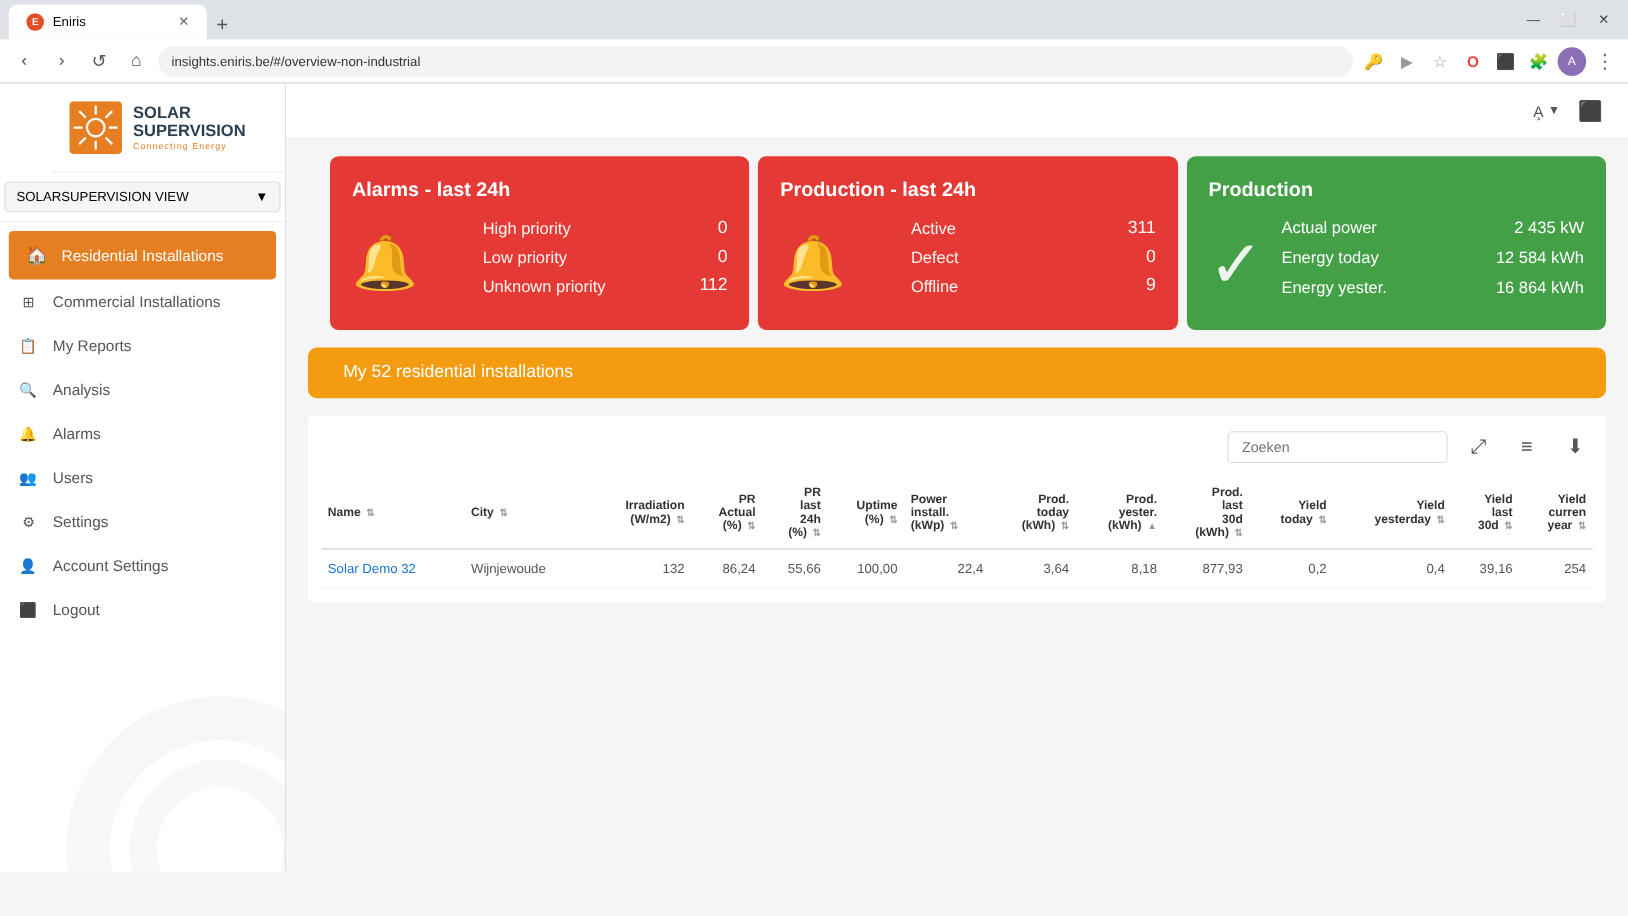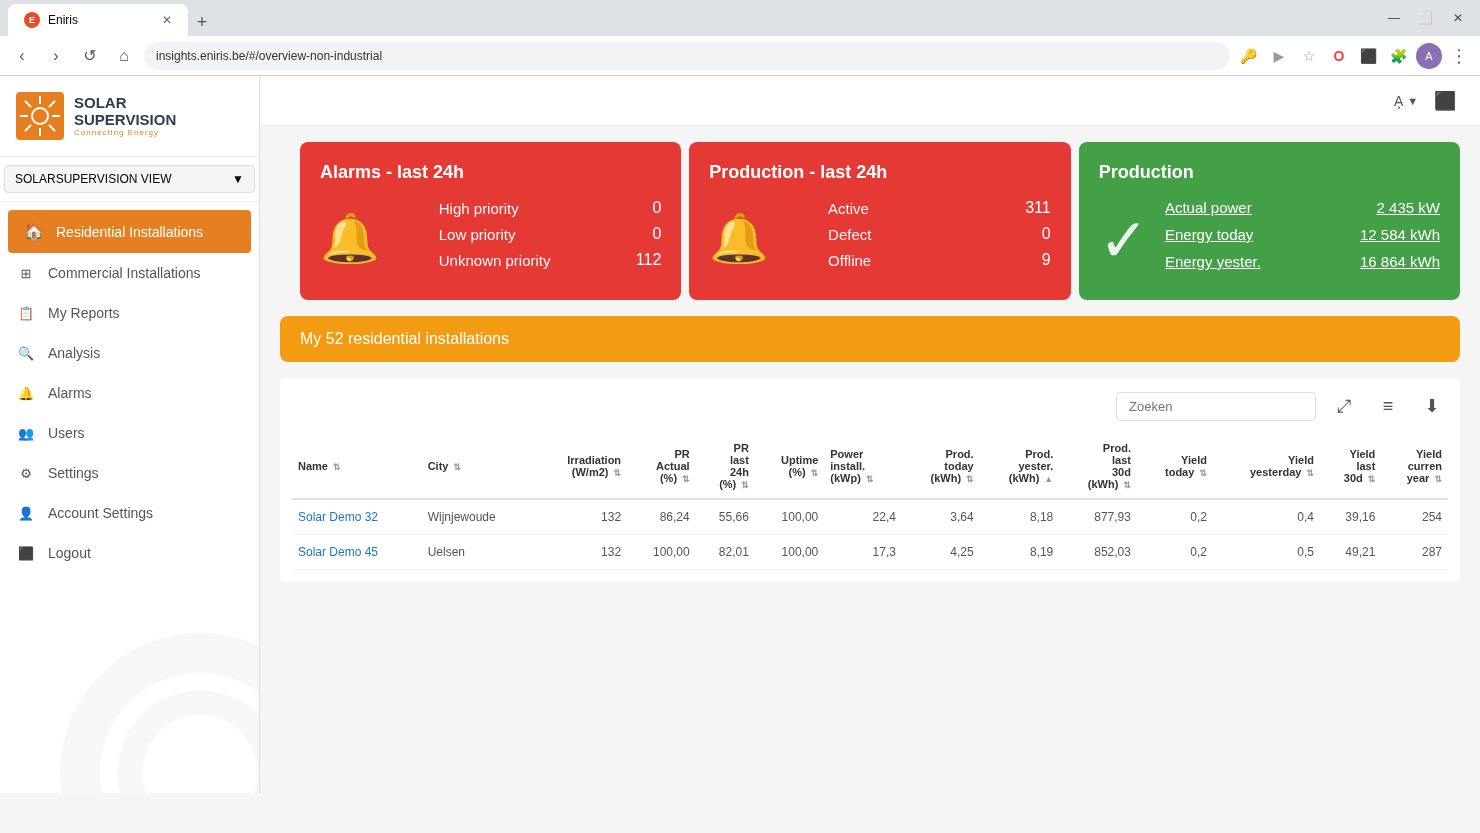--- a/index.html
+++ b/index.html
@@ -16,21 +16,21 @@
     .address-input { flex: 1; background: #f1f3f4; border: none; border-radius: 16px; height: 28px; padding: 0 12px; font-size: 12px; color: #333; outline: none; }
     .browser-actions { display: flex; gap: 4px; align-items: center; }
     .browser-action-btn { width: 26px; height: 26px; display: flex; align-items: center; justify-content: center; cursor: pointer; border-radius: 50%; }
     .avatar-circle { width: 26px; height: 26px; border-radius: 50%; background: #8b6fb5; display: flex; align-items: center; justify-content: center; color: white; font-size: 11px; }
 
     
     .app-layout { display: flex; height: calc(833px - 116px); }
 
     
     .sidebar { width: 260px; background: white; display: flex; flex-direction: column; border-right: 1px solid #e0e0e0; overflow-y: auto; }
-    .sidebar-logo { padding: 16px; display: flex; align-items: center; gap: 10px; border-bottom: 1px solid #eee; }
+    .sidebar-logo { padding: 16px; display: flex; align-items: center; gap: 10px; border-bottom: 1px solid #eee; margin-left: 47px; }
     .logo-text { display: flex; flex-direction: column; }
 
     .view-selector { padding: 8px 4px; border-bottom: 1px solid #eee; }
     .view-selector-btn { width: 100%; padding: 6px 10px; background: #f5f5f5; border: 1px solid #ddd; border-radius: 4px; font-size: 12px; text-align: left; cursor: pointer; display: flex; justify-content: space-between; align-items: center; }
 
     .sidebar-nav { flex: 1; padding: 8px 0; }
     .nav-item { display: flex; align-items: center; gap: 12px; padding: 12px 16px; cursor: pointer; color: #555; font-size: 14px; border-radius: 0; }
     .nav-item.active { background: #e67e22; color: white; border-radius: 4px; margin: 0 8px; }
     .nav-item.active .nav-icon { color: white; }
     .nav-icon { width: 20px; text-align: center; font-size: 16px; }
@@ -52,26 +52,26 @@
     .stat-card.red { background: #e53935; }
     .stat-card.green { background: #43a047; }
     .stat-card-title { font-size: 18px; font-weight: bold; margin-bottom: 16px; }
     .stat-card-body { display: flex; align-items: center; gap: 16px; }
     .stat-icon { font-size: 48px; opacity: 0.9; }
     .stat-rows { flex: 1; margin-left: 43px; }
     .stat-row { display: flex; justify-content: space-between; align-items: center; margin-bottom: 8px; }
     .stat-row-label { font-size: 15px; opacity: 0.95; }
     .stat-row-value { font-size: 16px; font-weight: 500; }
     .production-rows { flex: 1; }
-    .production-row { display: flex; justify-content: space-between; align-items: flex-start; margin-bottom: 10px; text-decoration: underline; }
+    .production-row { display: flex; justify-content: space-between; align-items: flex-start; margin-bottom: 10px; }
     .production-label { font-size: 15px; }
     .production-value { font-size: 15px; font-weight: 500; text-align: right; }
 
     
-    .banner { background: #f39c12; color: white; padding: 14px 20px; border-radius: 8px; font-size: 16px; font-weight: 500; margin-bottom: 16px; }
+    .banner { background: #f39c12; color: white; padding: 14px 32px; border-radius: 8px; font-size: 16px; font-weight: 500; margin-bottom: 16px; }
 
     
     .table-section { background: white; border-radius: 4px; padding: 12px; }
     .table-toolbar { display: flex; justify-content: flex-end; align-items: center; gap: 12px; margin-bottom: 12px; }
     .search-input { border: 1px solid #ddd; border-radius: 4px; padding: 6px 12px; font-size: 13px; width: 200px; outline: none; }
     .toolbar-btn { width: 32px; height: 32px; display: flex; align-items: center; justify-content: center; cursor: pointer; border: none; background: none; font-size: 18px; color: #555; }
 
     table { width: 100%; border-collapse: collapse; font-size: 12px; }
     thead th { padding: 8px 6px; text-align: left; border-bottom: 2px solid #e0e0e0; color: #333; font-weight: 600; font-size: 11px; cursor: pointer; white-space: nowrap; }
     thead th .sort-icon { display: inline-block; margin-left: 2px; color: #999; font-size: 9px; }
@@ -317,35 +317,19 @@
     <td class="num">100,00</td>
     <td class="num">22,4</td>
     <td class="num">3,64</td>
     <td class="num">8,18</td>
     <td class="num">877,93</td>
     <td class="num">0,2</td>
     <td class="num">0,4</td>
     <td class="num">39,16</td>
     <td class="num">254</td>
   </tr>
-                <tr>
-    <td class="name-cell">Solar Demo 45</td>
-    <td>Uelsen</td>
-    <td class="num">132</td>
-    <td class="num">100,00</td>
-    <td class="num">82,01</td>
-    <td class="num">100,00</td>
-    <td class="num">17,3</td>
-    <td class="num">4,25</td>
-    <td class="num">8,19</td>
-    <td class="num">852,03</td>
-    <td class="num">0,2</td>
-    <td class="num">0,5</td>
-    <td class="num">49,21</td>
-    <td class="num">287</td>
-  </tr>
               </tbody>
           </table>
         </div>
       </div>
     </div>
   </div>
 </div>
 
 </body></html>

